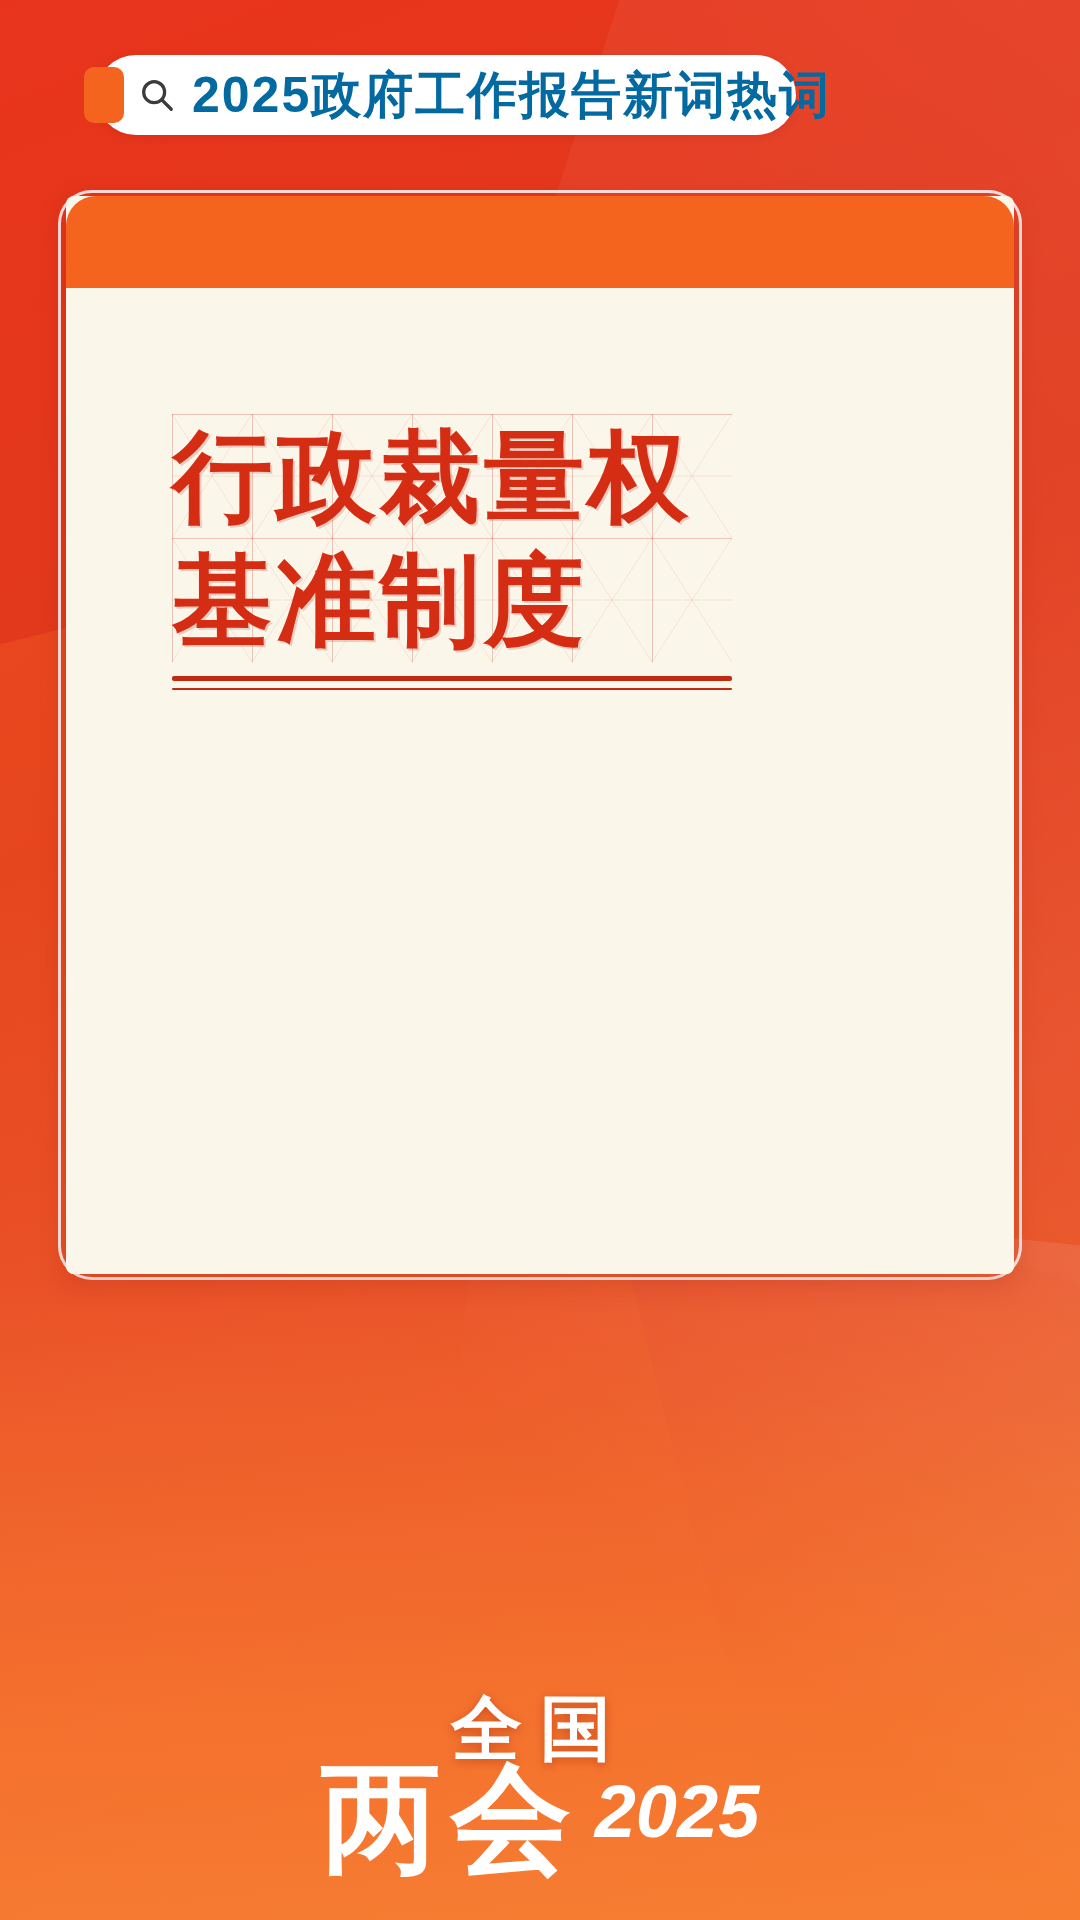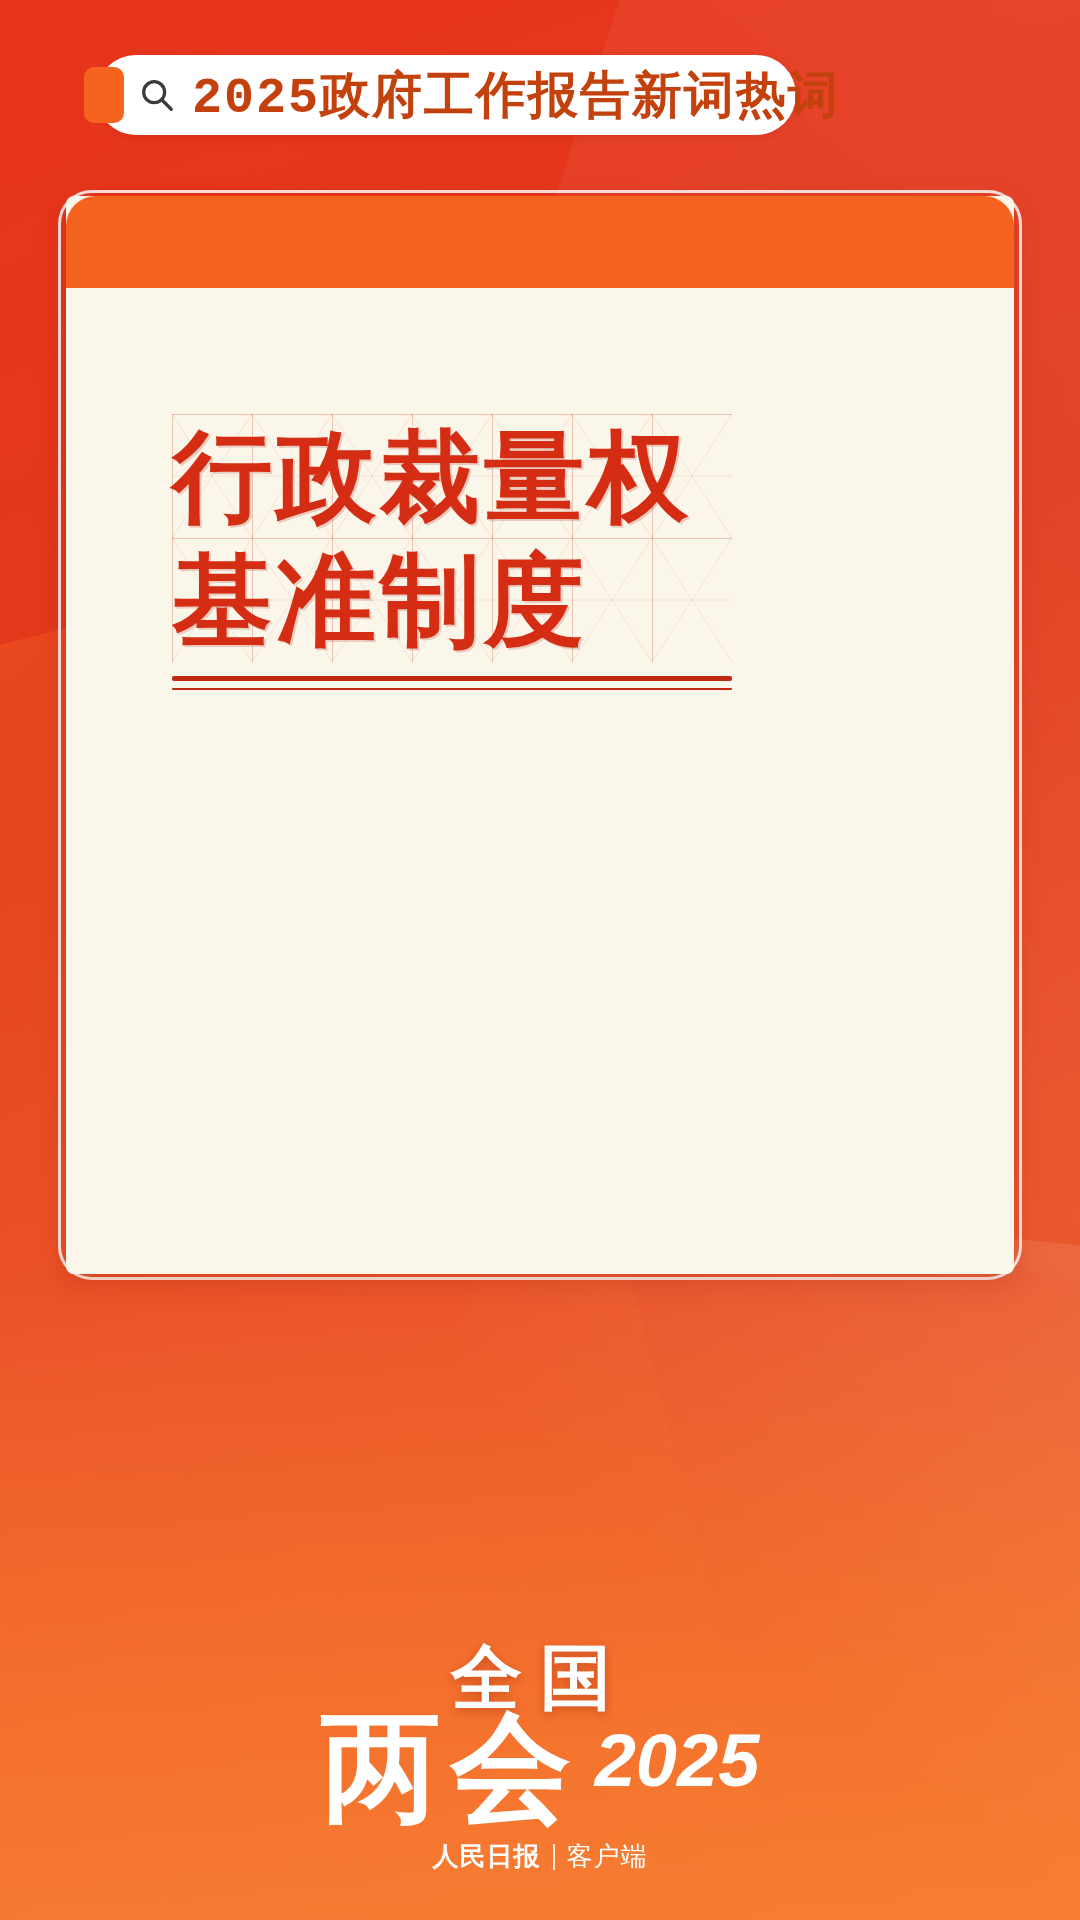--- a/index.html
+++ b/index.html
@@ -93,23 +93,23 @@
     width: 38px;
     height: 38px;
     display: block;
     flex: 0 0 auto;
   }
   .header-title {
     margin-left: 16px;
     font-size: 50px;
     font-weight: bold;
     letter-spacing: 2px;
-    color: #c2410c;
+    color: #0369a1;
     white-space: nowrap;
-    font-family: Liberation Mono, monospace;
+    font-family: Liberation Sans, sans-serif;
   }
 
   
   .card-outline {
     position: absolute;
     left: 58px;
     top: 190px;
     width: 964px;
     height: 1090px;
     border: 3px solid rgba(255,255,255,0.85);
@@ -344,20 +344,15 @@
 
     </div>
   </div>
 
   <div class="logo-wrap">
     <div class="logo-main">全国</div>
     <div class="logo-sub-row">
       <div class="logo-big-char">两会</div>
       <div class="logo-year">2025</div>
     </div>
-    <div class="logo-footer">
-      <span class="pd">人民日报</span>
-      <span class="divider"></span>
-      <span class="app">客户端</span>
-    </div>
   </div>
 
 </div>
 
 </body></html>

